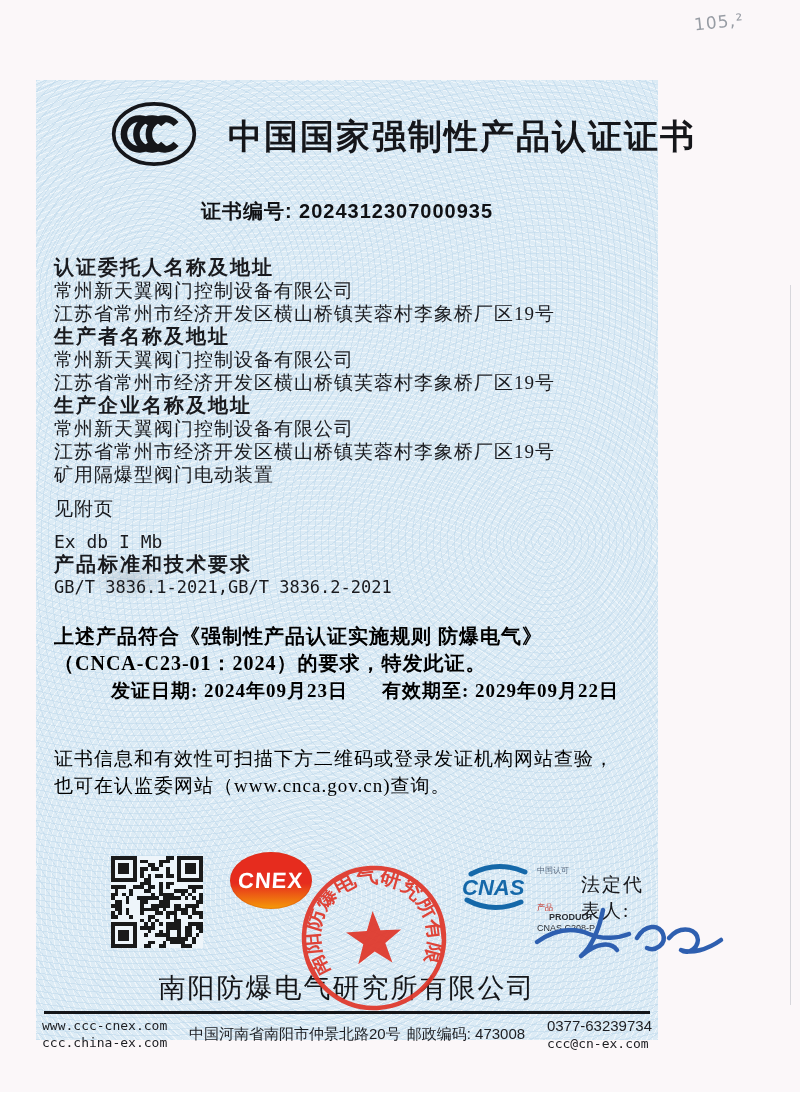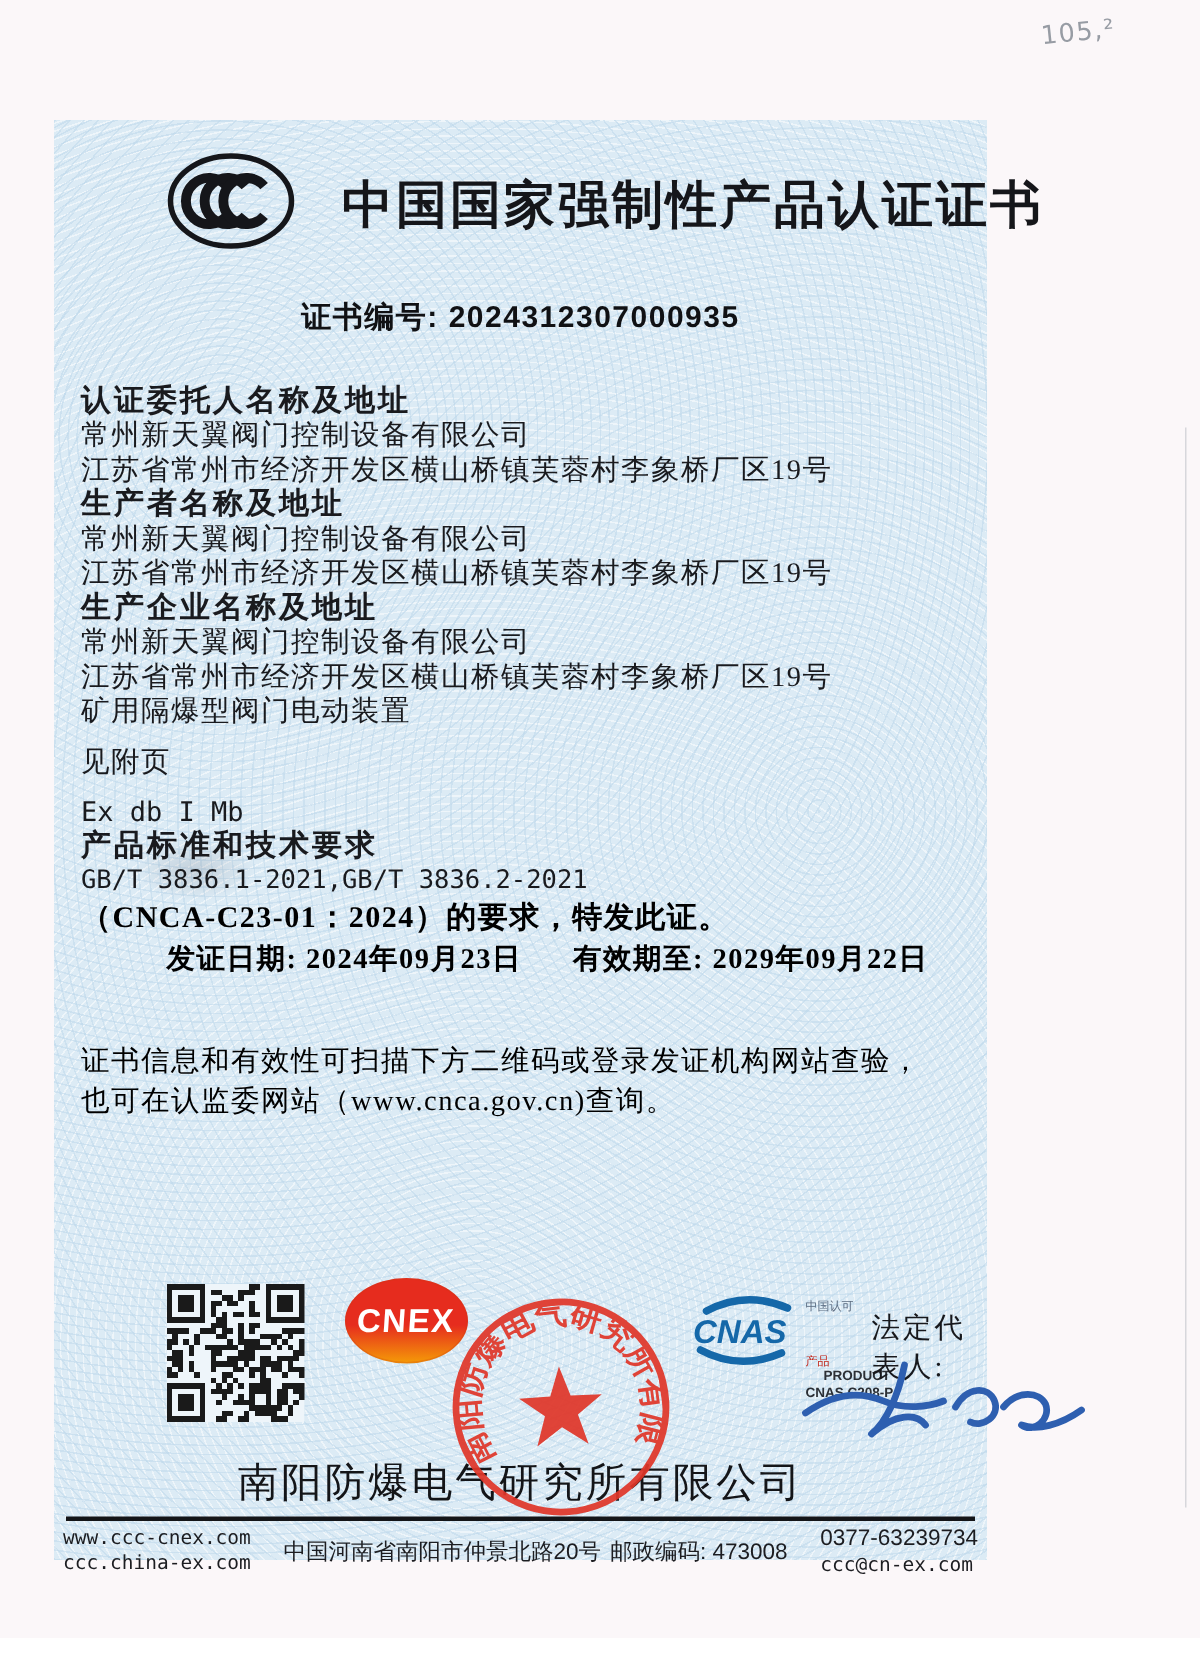--- a/index.html
+++ b/index.html
@@ -52,21 +52,21 @@
         font-size:22px;letter-spacing:1px;transform:skewX(-4deg);}
 
   .stamp{position:absolute;left:262px;top:782px;width:152px;height:152px;opacity:.93;
          transform:rotate(-3deg);z-index:5;}
 
   .cnas{position:absolute;left:425px;top:782px;display:flex;align-items:flex-start;gap:4px;}
   .cnas-text{font-family:"Liberation Sans",sans-serif;line-height:1.15;padding-top:4px;}
   .cnas-text .t1{font-size:8px;color:#5a6b80;}
   .cnas-text .t2{font-size:8px;color:#c02418;margin-top:28px;}
   .cnas-text .t3{font-size:9px;color:#2b2f35;font-weight:bold;padding-left:12px;}
-  .cnas-text .t4{font-size:9px;color:#2b2f35;font-weight:bold;}
+  .cnas-text .t4{font-size:9px;color:#2b2f35;font-weight:normal;}
 
   .legal-rep{position:absolute;left:545px;top:792px;font-size:19px;color:#17181c;
              letter-spacing:2px;}
   .signature{position:absolute;left:495px;top:816px;width:200px;height:76px;}
 
   .issuer-name{position:absolute;top:890px;left:0;width:100%;text-align:center;
         font-family:"Liberation Sans",sans-serif;font-size:27px;color:#141518;
         letter-spacing:2px;font-weight:500;}
   .rule{position:absolute;top:931px;left:8px;right:8px;height:3px;background:#141518;z-index:6;}
   .footer{position:absolute;top:937px;left:6px;right:6px;display:flex;
@@ -113,20 +113,21 @@
       <div class="ln">常州新天翼阀门控制设备有限公司</div>
       <div class="ln">江苏省常州市经济开发区横山桥镇芙蓉村李象桥厂区19号</div>
 
       <div class="ln">矿用隔爆型阀门电动装置</div>
       <div class="ln attach">见附页</div>
       <div class="ln mono exmark">Ex db I Mb</div>
 
       <div class="ln hd">产品标准和技术要求</div>
       <div class="ln mono" style="font-size:17px">GB/T 3836.1-2021,GB/T 3836.2-2021</div>
 
+      <div class="stmt stmt-first">上述产品符合《强制性产品认证实施规则 防爆电气》</div>
       <div class="stmt">（CNCA-C23-01：2024）的要求，特发此证。</div>
 
       <div class="dates-row">
         <span>发证日期: 2024年09月23日</span>
         <span>有效期至: 2029年09月22日</span>
       </div>
 
       <div class="note note-first">证书信息和有效性可扫描下方二维码或登录发证机构网站查验，</div>
       <div class="note">也可在认监委网站（www.cnca.gov.cn)查询。</div>
     </div>

